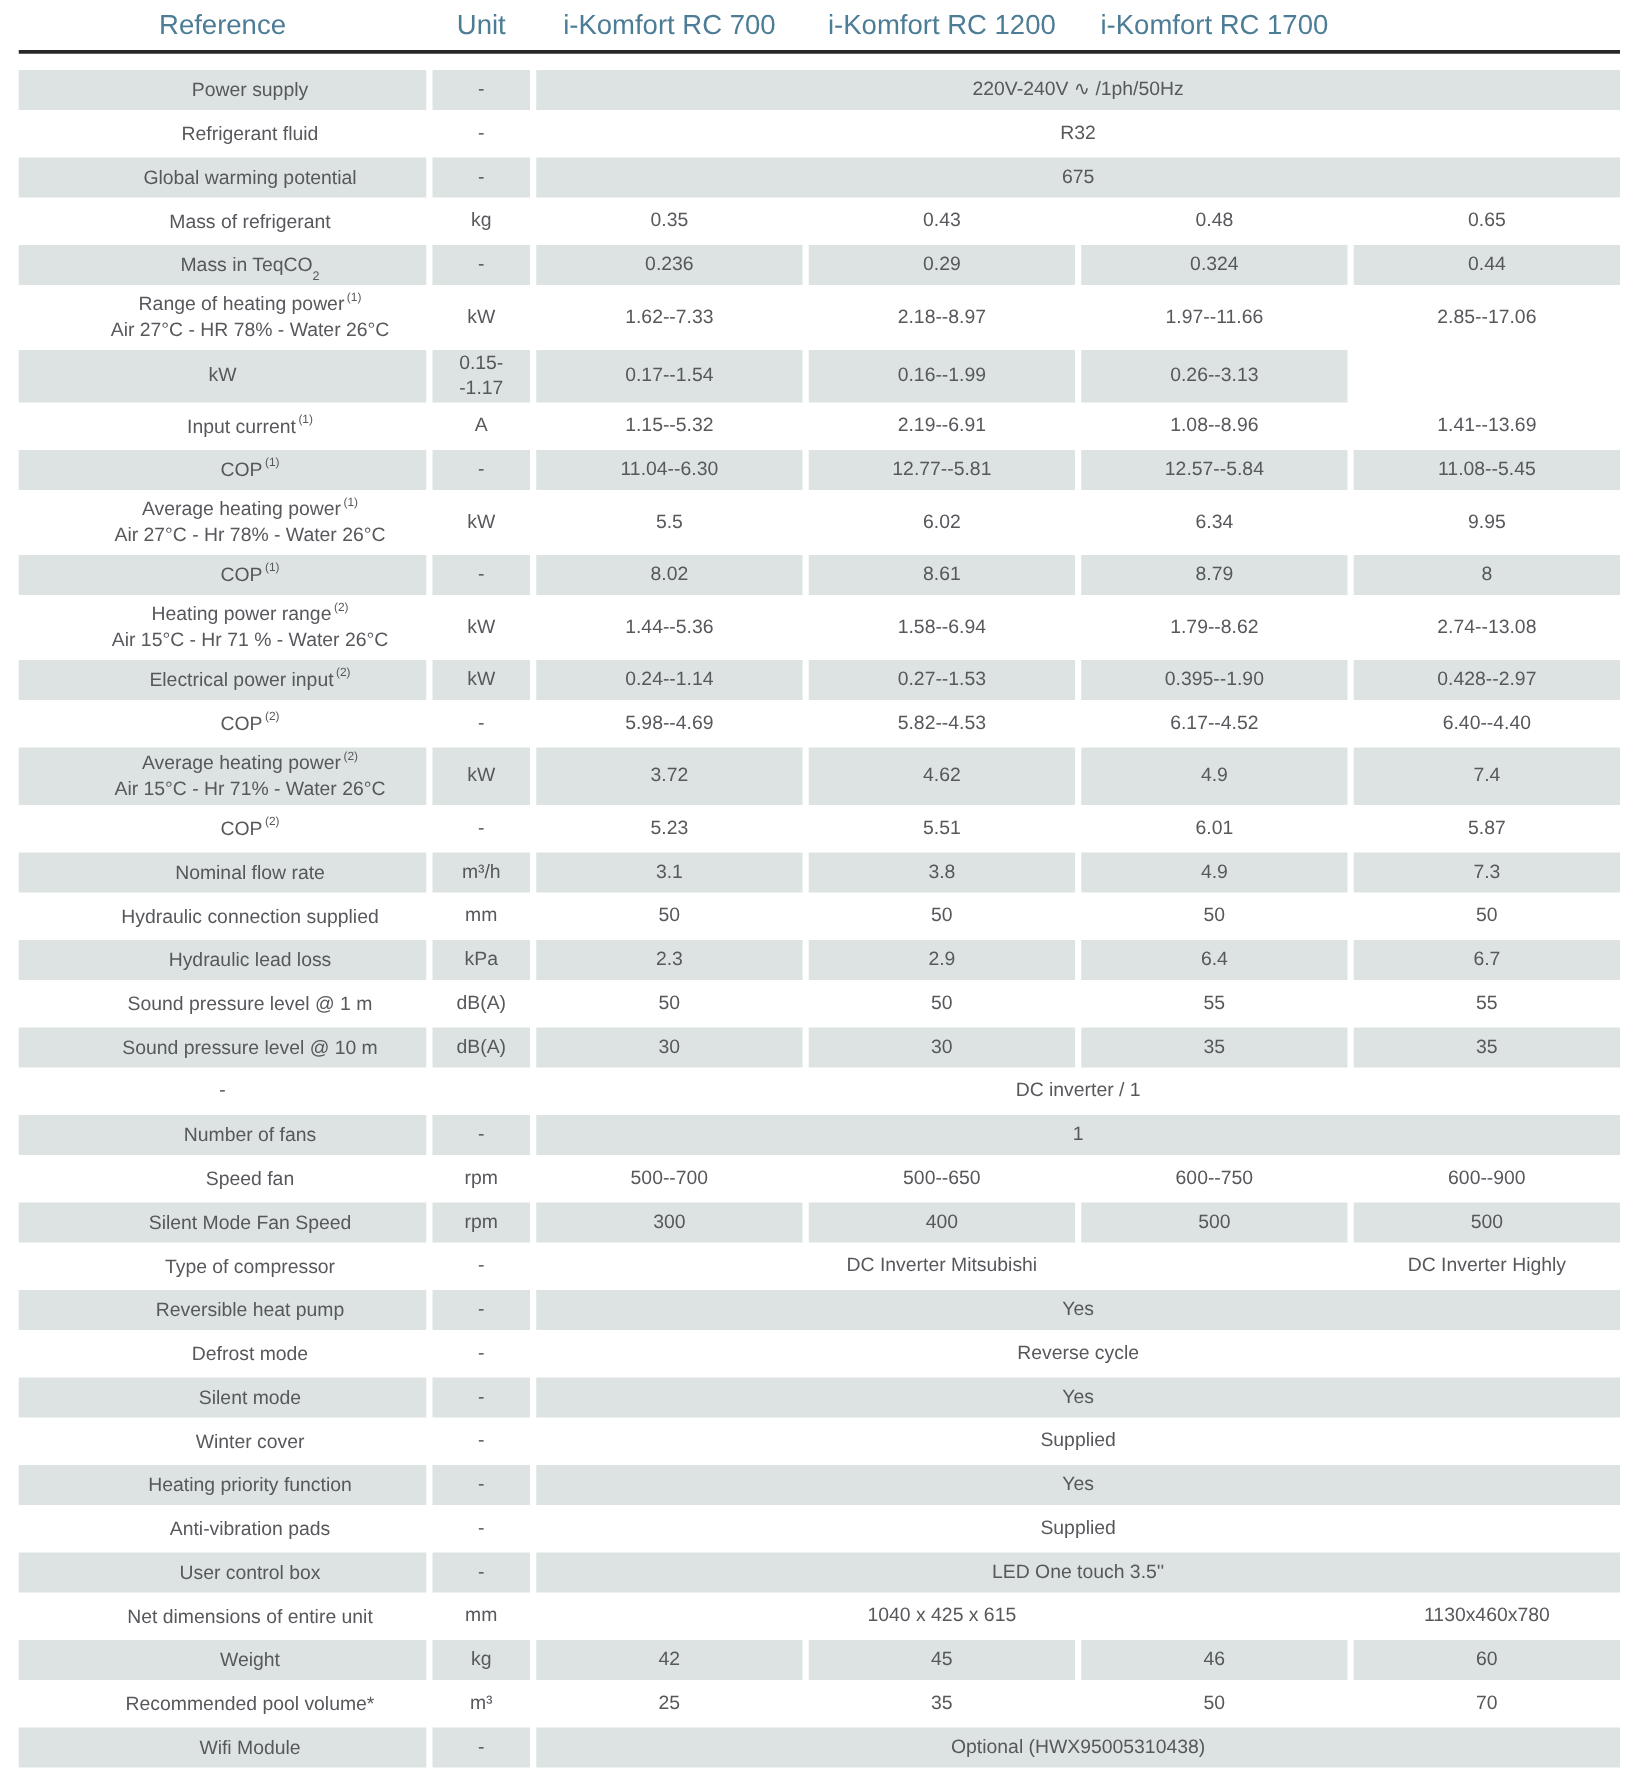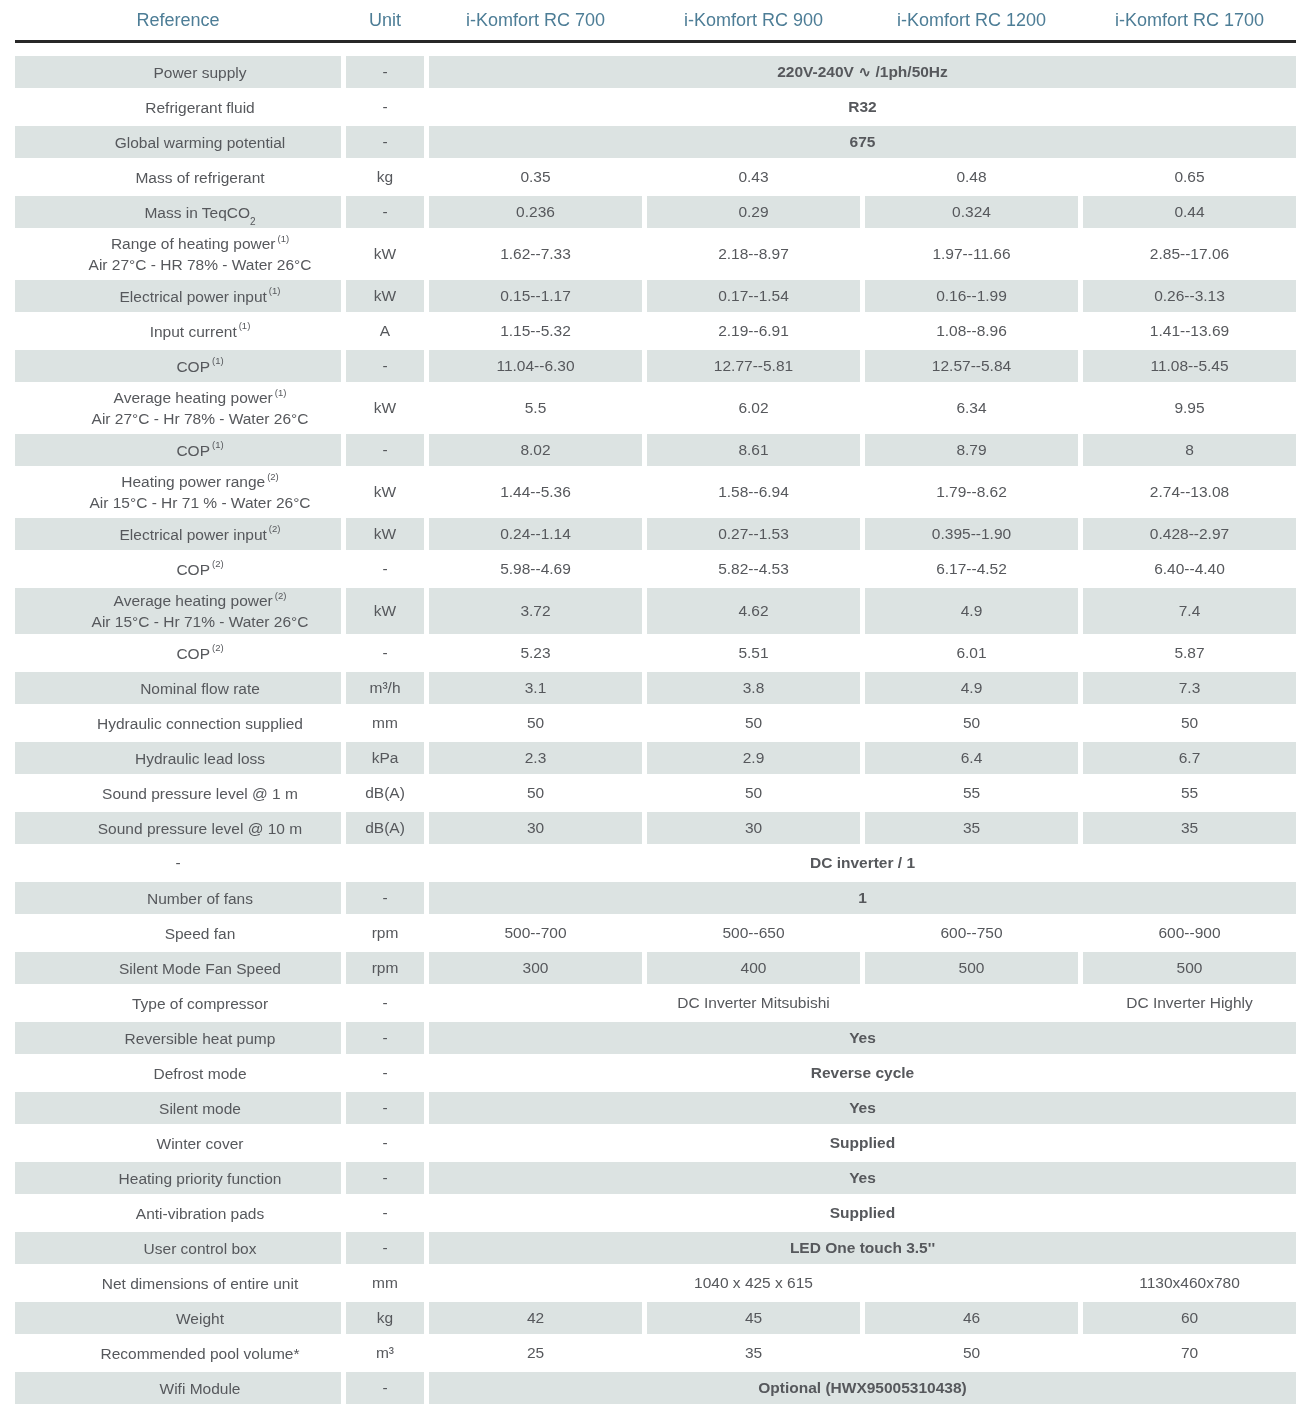--- a/index.html
+++ b/index.html
@@ -22,21 +22,21 @@
   .grid-row {
     display: grid;
     grid-template-columns: 326px 78px 1fr 1fr 1fr 1fr;
     column-gap: 5px;
   }
   
   .thead .cell {
     min-height: 40px;
     background: #ffffff;
     color: var(--header-text, #4d7d96);
-    font-size: 18px;
+    font-size: 22px;
   }
   .rule {
     height: 3px;
     background: var(--rule, #282828);
   }
   .rows {
     margin-top: 13px;
   }
   .row {
     margin-bottom: 3px;
@@ -48,21 +48,21 @@
     align-items: center;
     justify-content: center;
     text-align: center;
     font-size: 15.5px;
     line-height: 20px;
     padding: 1px 4px;
     box-sizing: border-box;
   }
   .row.tall .cell { min-height: 46px; }
   .row.gray .cell { background: var(--shade, #dce3e2); }
-  .span4 { grid-column: 3 / 7; font-weight: bold; }
+  .span4 { grid-column: 3 / 7; }
   .span3 { grid-column: 3 / 6; }
   .lbl-line { line-height: 21px; margin-left: 44px; }
   sup {
     font-size: 9.5px;
     line-height: 0;
     position: relative;
     top: -1px;
     margin-left: 2px;
   }
   sub {
@@ -74,21 +74,20 @@
 </style>
 </head>
 <body>
 
 <div class="table-wrap">
 
   <div class="grid-row thead">
     <div class="cell">Reference</div>
     <div class="cell">Unit</div>
     <div class="cell">i-Komfort RC 700</div>
-    <div class="cell">i-Komfort RC 900</div>
     <div class="cell">i-Komfort RC 1200</div>
     <div class="cell">i-Komfort RC 1700</div>
   </div>
 
   <div class="rule"></div>
 
   <div class="rows" id="rows">
       <div class="grid-row row gray">
         <div class="cell label-cell">
           <div class="lbl-line"><span>Power supply</span></div>
@@ -135,23 +134,20 @@
           <div class="lbl-line"><span>Range of heating power</span><sup>(1)</sup></div>
           <div class="lbl-line">Air 27°C - HR 78% - Water 26°C</div>
         </div>
         <div class="cell unit-cell">kW</div>
         <div class="cell value-cell">1.62--7.33</div>
         <div class="cell value-cell">2.18--8.97</div>
         <div class="cell value-cell">1.97--11.66</div>
         <div class="cell value-cell">2.85--17.06</div>
       </div>
       <div class="grid-row row gray">
-        <div class="cell label-cell">
-          <div class="lbl-line"><span>Electrical power input</span><sup>(1)</sup></div>
-        </div>
         <div class="cell unit-cell">kW</div>
         <div class="cell value-cell">0.15--1.17</div>
         <div class="cell value-cell">0.17--1.54</div>
         <div class="cell value-cell">0.16--1.99</div>
         <div class="cell value-cell">0.26--3.13</div>
       </div>
       <div class="grid-row row white">
         <div class="cell label-cell">
           <div class="lbl-line"><span>Input current</span><sup>(1)</sup></div>
         </div>

